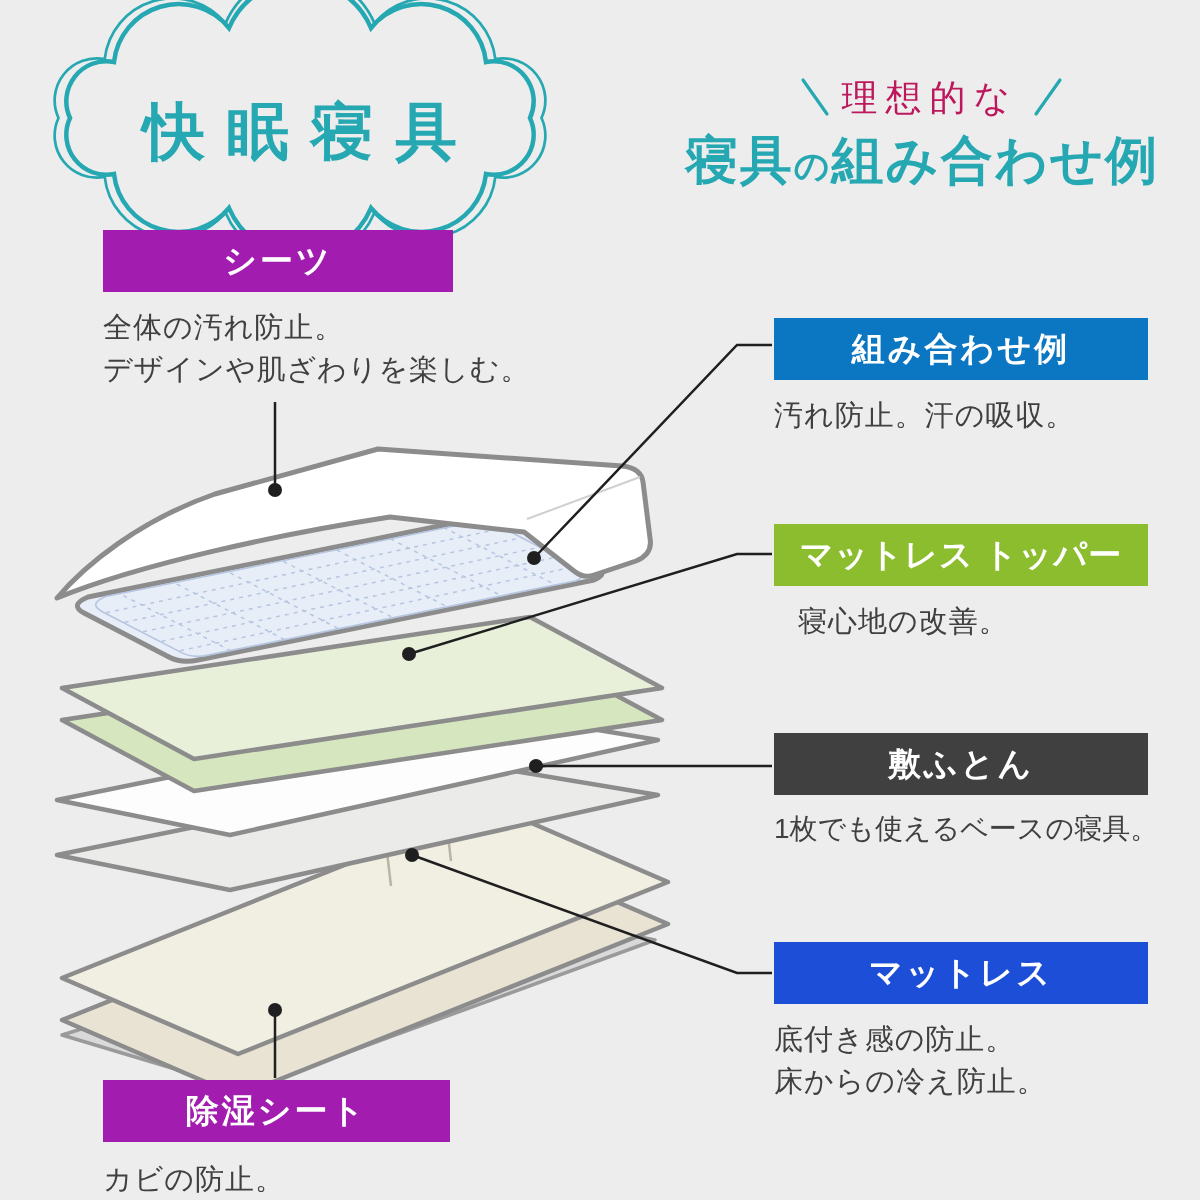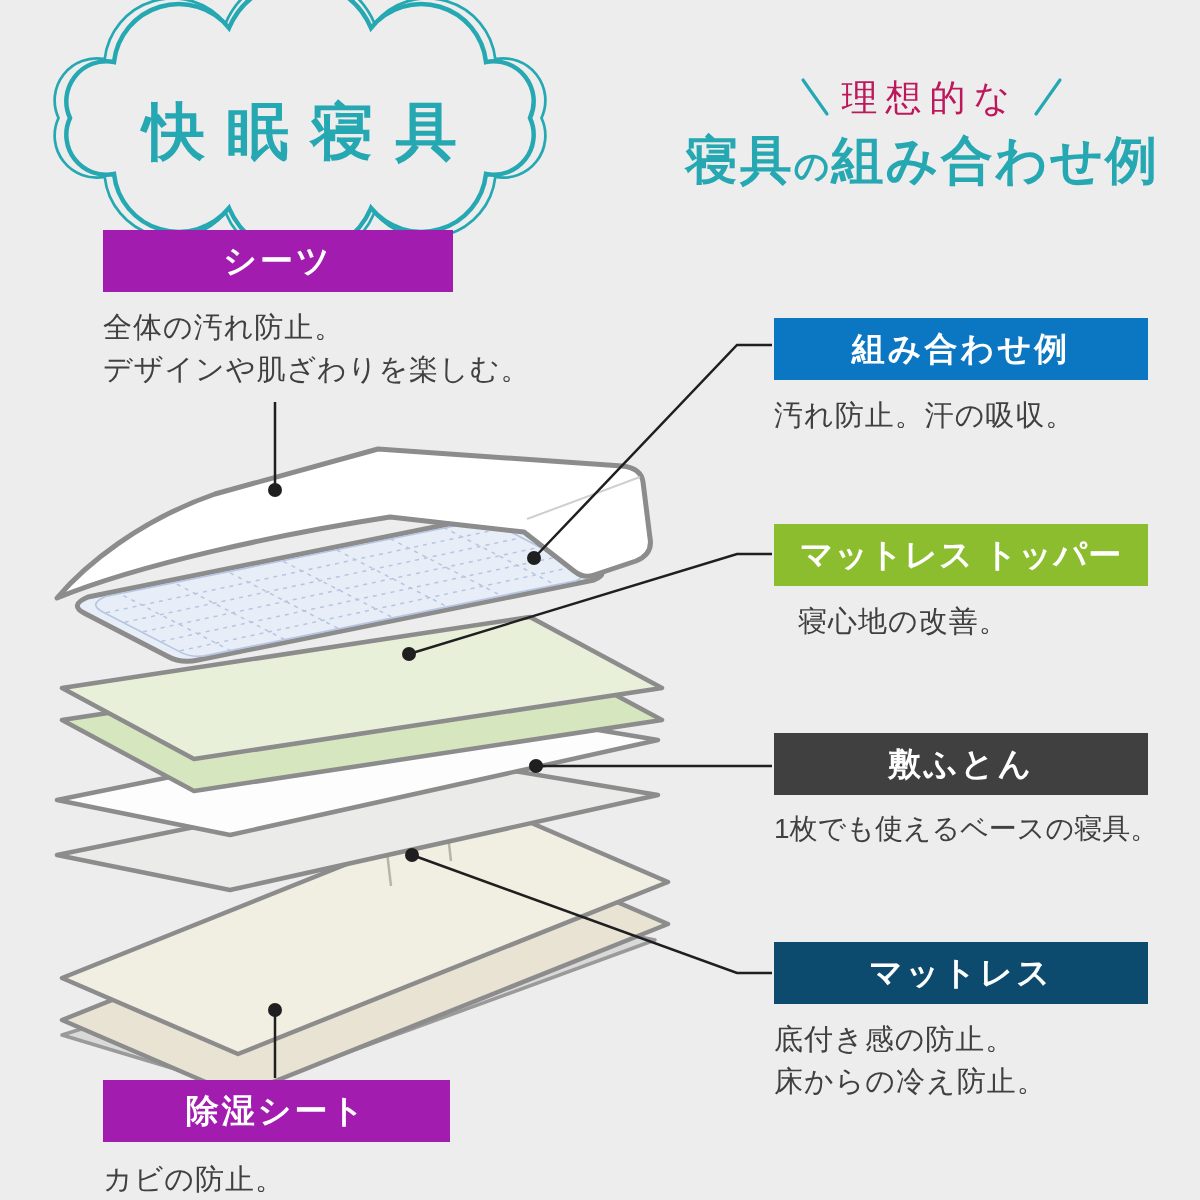--- a/index.html
+++ b/index.html
@@ -30,21 +30,21 @@
   
   .tagbox{
     height:62px;line-height:62px;text-align:center;
     color:#ffffff;font-size:33px;font-weight:700;letter-spacing:3px;
     white-space:nowrap;
   }
   .c-gray{background:#a21caf;}
   .c-blue{background:#0b76c2;}
   .c-green{background:#8bbd2e;}
   .c-teal{background:#404040;}
-  .c-olive{background:#0c4a6e;}
+  .c-olive{background:#1d4ed8;}
   .desc{
     font-size:29px;font-weight:500;line-height:1.45;
     letter-spacing:1px;color:#404040;white-space:nowrap;
   }
   .desc.small{font-size:28px;letter-spacing:0px;}
 </style>
 </head>
 <body>
 
 <div id="stage">

